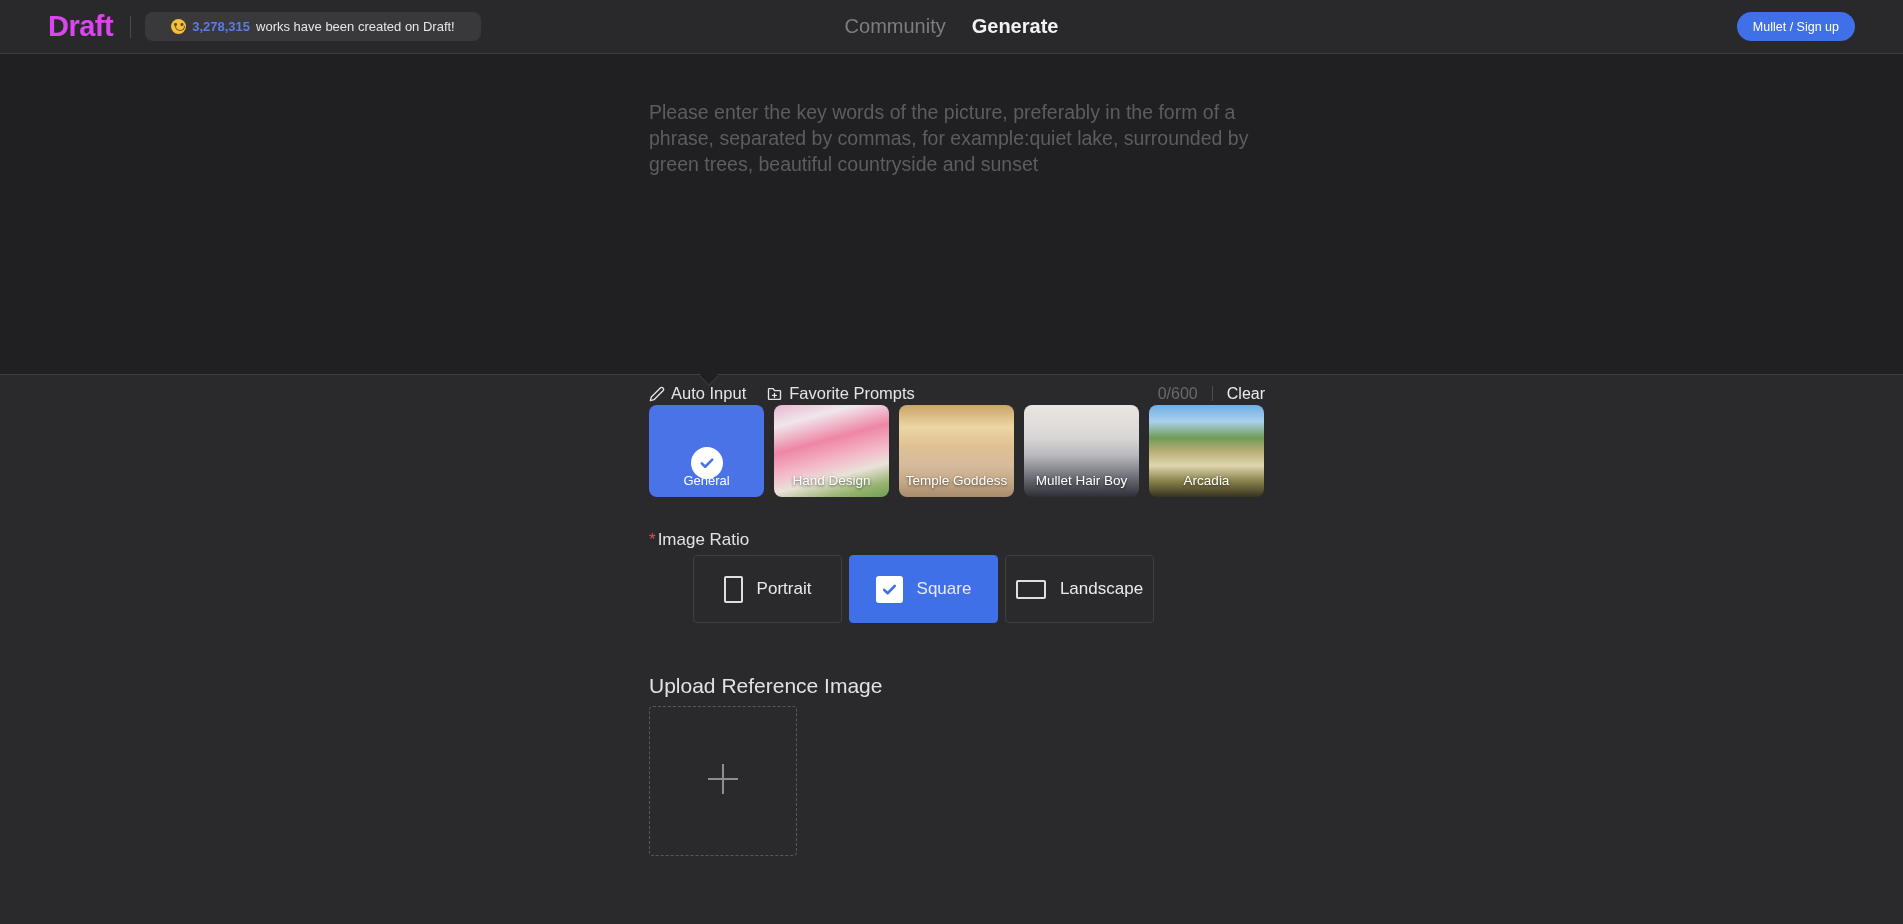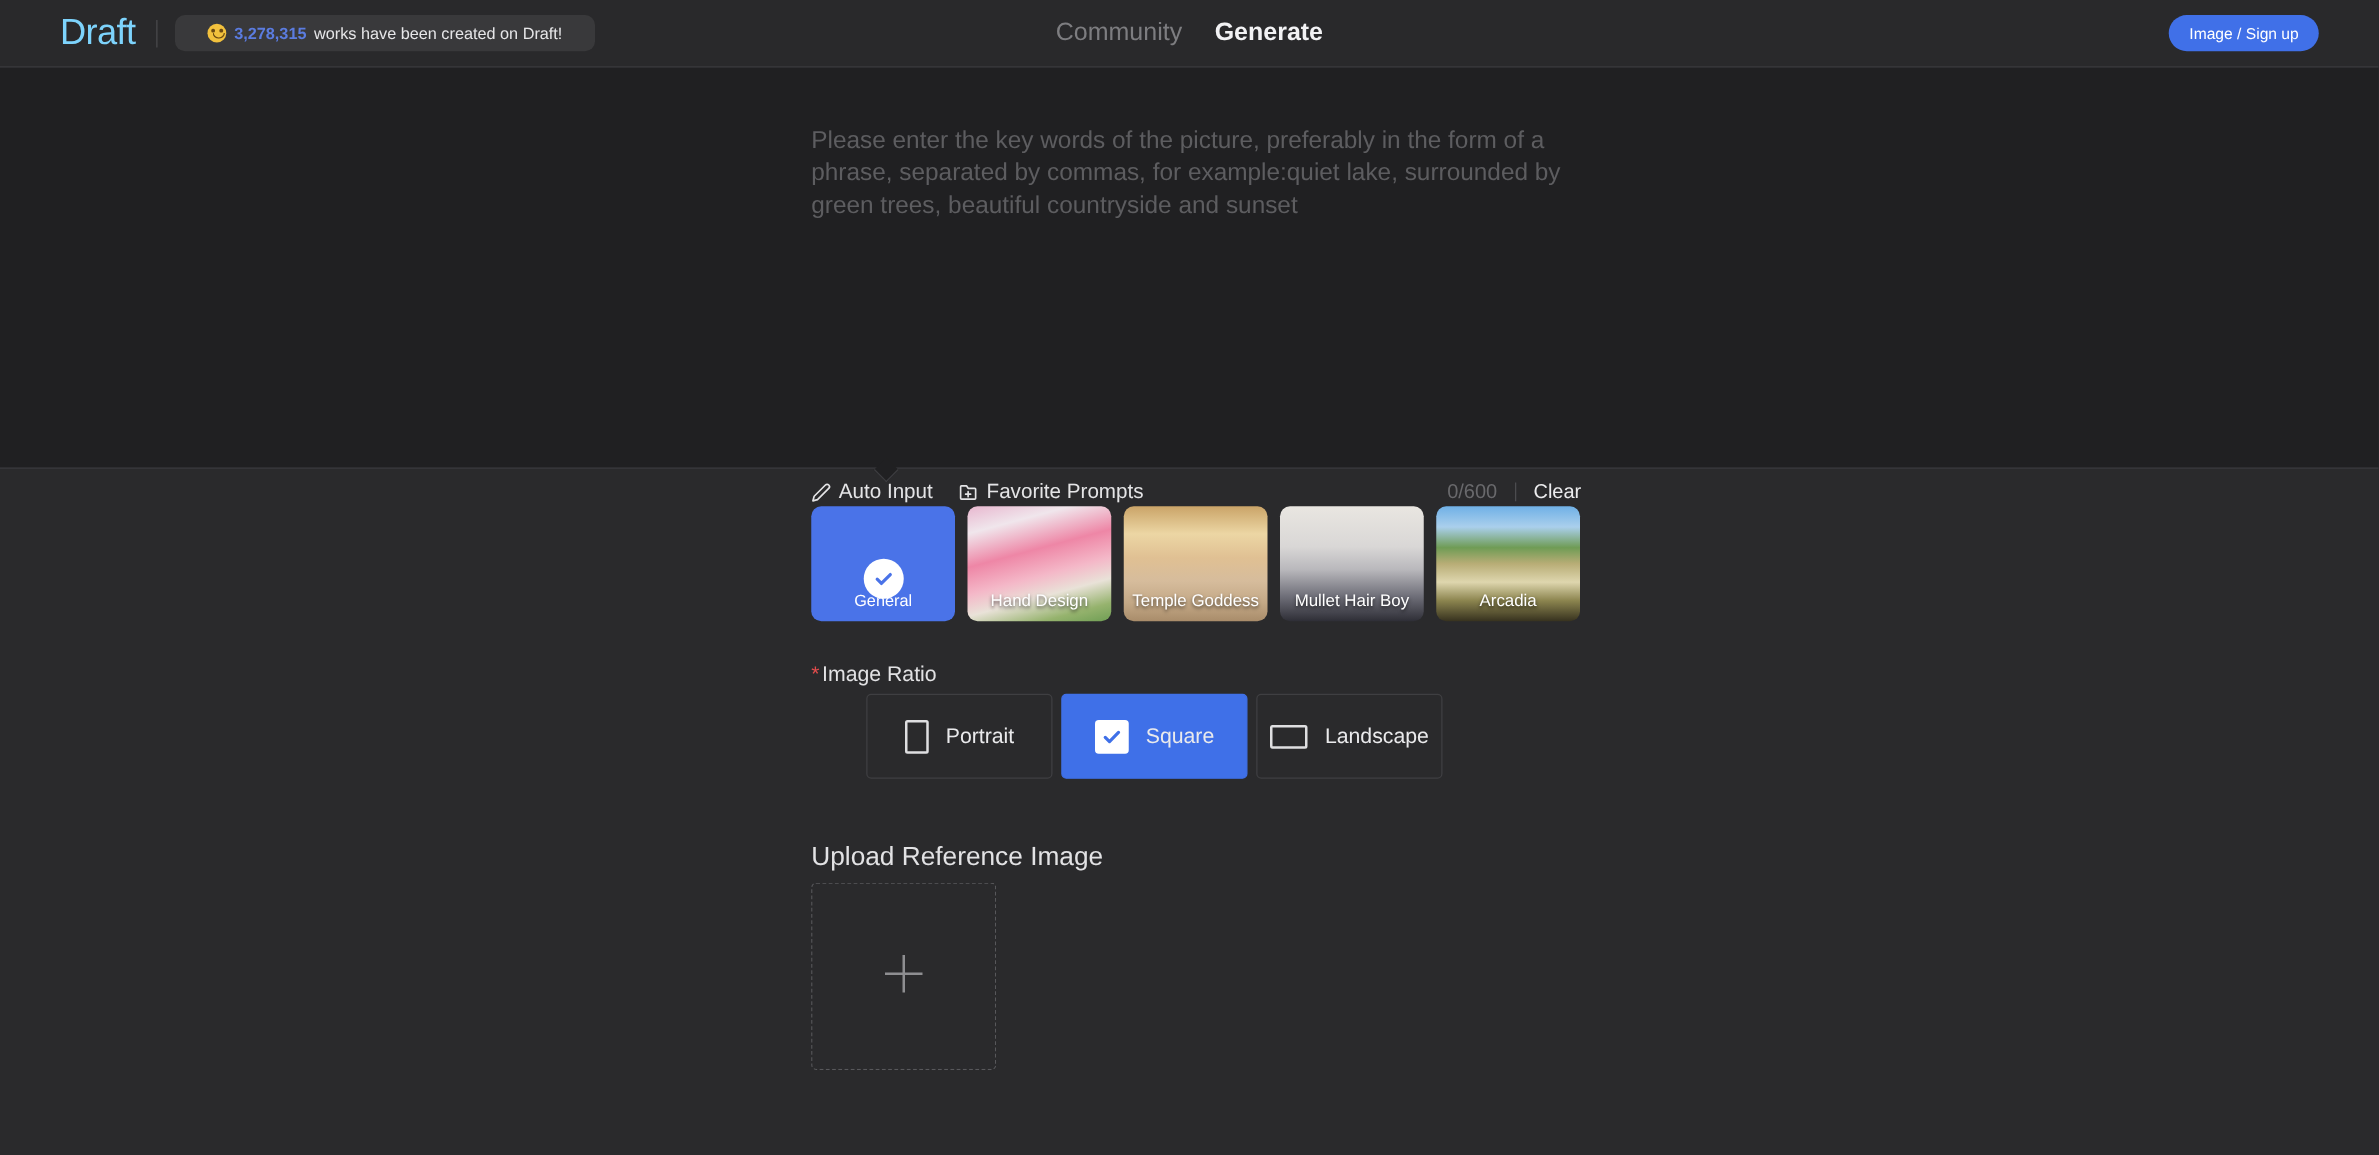--- a/index.html
+++ b/index.html
@@ -15,22 +15,22 @@
   .top-bar {
     height: 53px;
     background: #29292b;
     display: flex;
     align-items: center;
     position: relative;
     padding: 0 48px;
   }
   .logo {
     font-size: 29px;
-    font-weight: 400;
-    color: #7dd3fc;
+    font-weight: 700;
+    color: #d946ef;
     letter-spacing: -0.5px;
     cursor: pointer;
   }
   .logo-sep {
     width: 1px; height: 22px;
     background: #4a4a4d;
     margin: 0 14px 0 17px;
   }
   .works-badge {
     display: flex; align-items: center;
@@ -225,21 +225,21 @@
   <div class="logo-sep"></div>
   <div class="works-badge">
     <span class="smiley"></span>
     <span class="badge-count">3,278,315</span>
     <span class="badge-text">works have been created on Draft!</span>
   </div>
   <nav class="main-nav">
     <a class="nav-item">Community</a>
     <a class="nav-item active">Generate</a>
   </nav>
-  <button class="login-btn">Image / Sign up</button>
+  <button class="login-btn">Mullet / Sign up</button>
 </header>
 
 <section class="prompt-panel">
   <div class="panel-inner">
     <textarea class="prompt-textarea" placeholder="Please enter the key words of the picture, preferably in the form of a phrase, separated by commas, for example:quiet lake, surrounded by green trees, beautiful countryside and sunset" style=""></textarea>
     <div class="tools-row">
       <div class="tool-btn">
         <span>
           <svg width="16" height="16" viewBox="0 0 24 24" fill="none" stroke="#e4e4e6" stroke-width="2" stroke-linecap="round" stroke-linejoin="round">
             <path d="M17 3a2.8 2.8 0 0 1 4 4L7.5 20.5 2 22l1.5-5.5L17 3z"></path>

